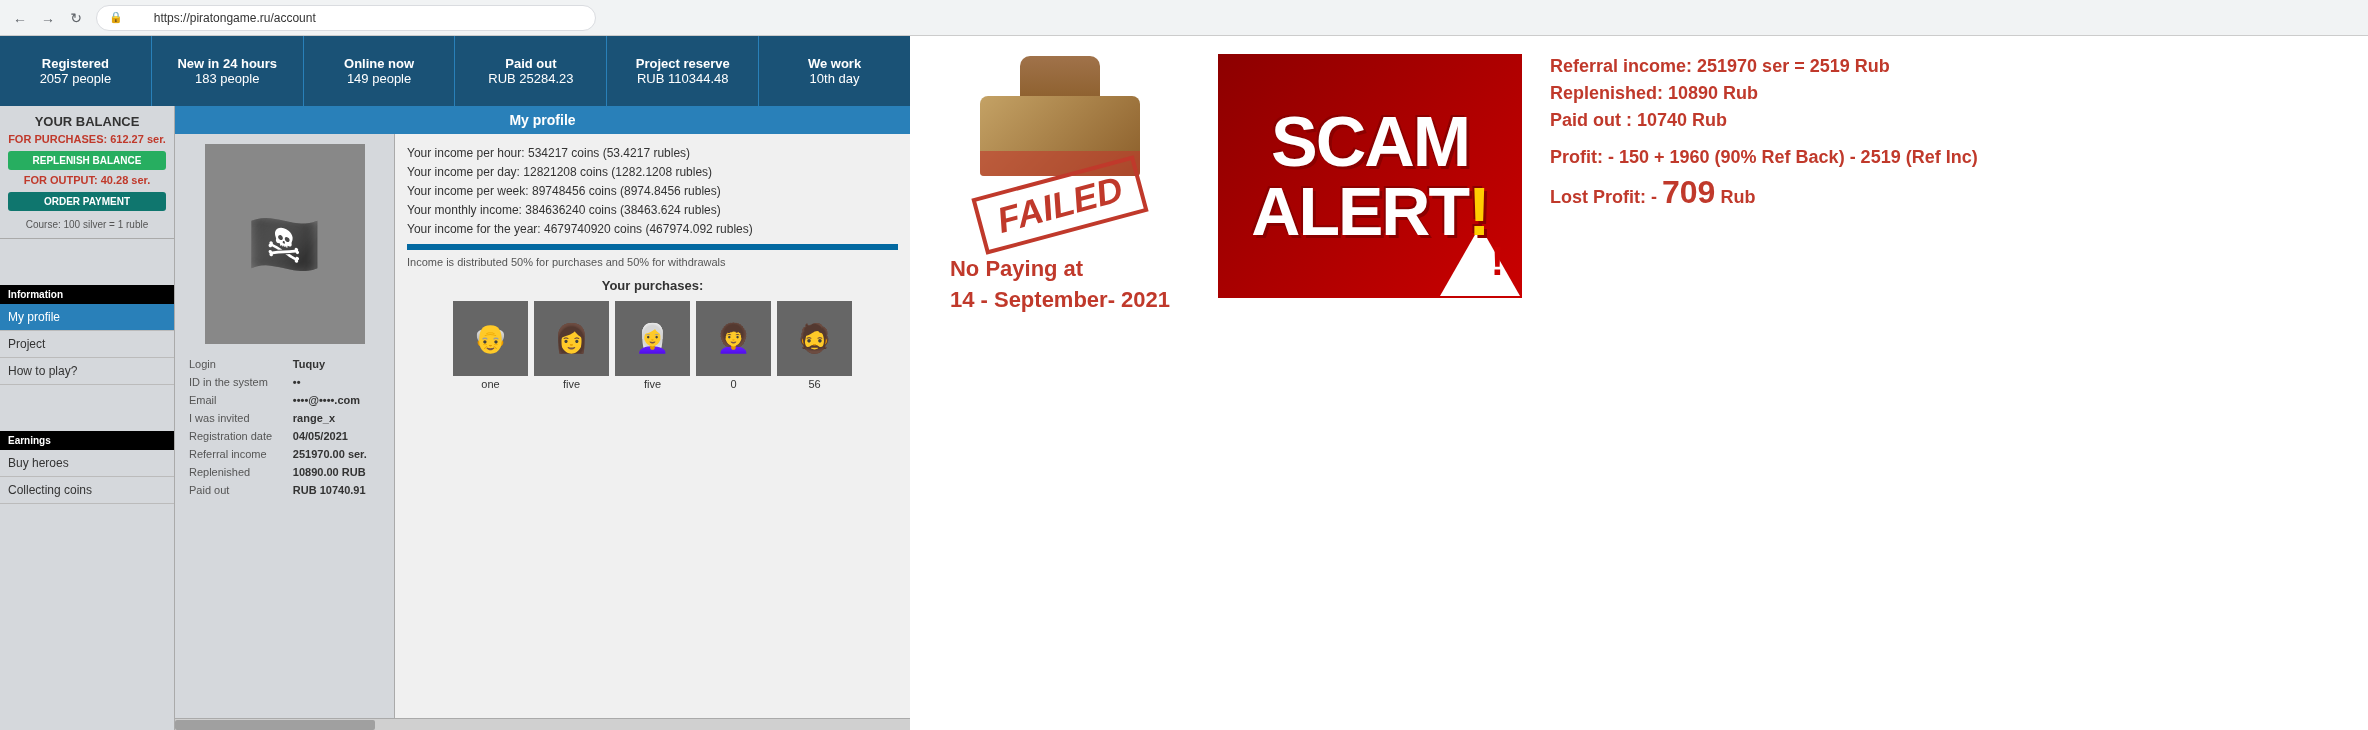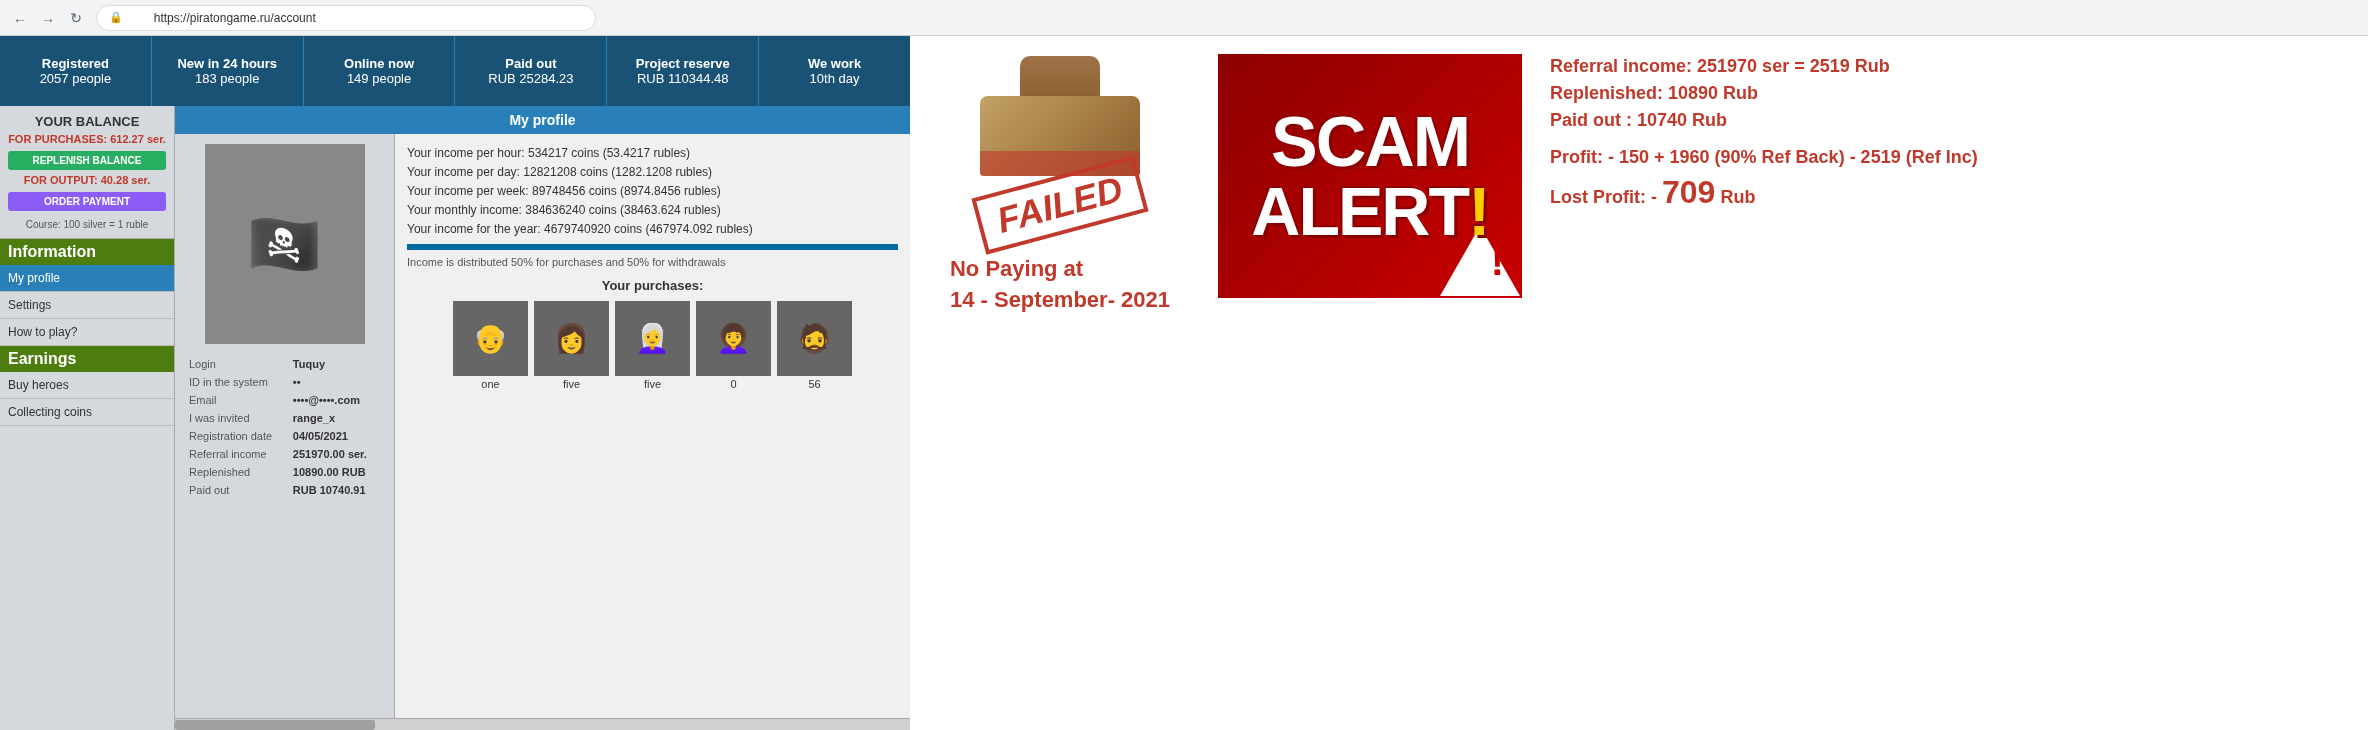--- a/index.html
+++ b/index.html
@@ -145,42 +145,43 @@
       border: none;
       padding: 4px 8px;
       border-radius: 3px;
       cursor: pointer;
       font-size: 10px;
       font-weight: bold;
       margin: 4px 0;
       width: 100%;
     }
     .btn-order {
-      background: #8b5cf6;
+      background: #0f766e;
       color: white;
       border: none;
       padding: 4px 8px;
       border-radius: 3px;
       cursor: pointer;
       font-size: 10px;
       font-weight: bold;
       margin: 4px 0;
       width: 100%;
     }
     .course-text {
       font-size: 10px;
       color: #555;
       margin-top: 4px;
     }
     .section-header {
-      background: #4d7c0f;
+      background: #000000;
       color: white;
       padding: 4px 8px;
-      font-size: 16px;
-      font-weight: bold;
+      font-size: 10px;
+      font-weight: bold;
+      margin-top: 46px;
     }
     .sidebar-nav-item {
       padding: 6px 8px;
       border-bottom: 1px solid #bbb;
       cursor: pointer;
       font-size: 12px;
       color: #333;
       background: #d5d8dc;
     }
     .sidebar-nav-item.active {
@@ -526,21 +527,21 @@
             <span>FOR OUTPUT:</span>
             <span>40.28 ser.</span>
           </div>
           <button class="btn-order">ORDER PAYMENT</button>
           <div class="course-text">Course: 100 silver = 1 ruble</div>
         </div>
 
         <div class="section-header">Information</div>
 
         <div class="sidebar-nav-item active">My profile</div>
-        <div class="sidebar-nav-item">Settings</div>
+        <div class="sidebar-nav-item">Project</div>
         <div class="sidebar-nav-item">How to play?</div>
 
         <div class="section-header">Earnings</div>
 
         <div class="sidebar-nav-item">Buy heroes</div>
         <div class="sidebar-nav-item">Collecting coins</div>
       </div>
 
       <div class="profile-area">
         <div class="profile-header">My profile</div>

